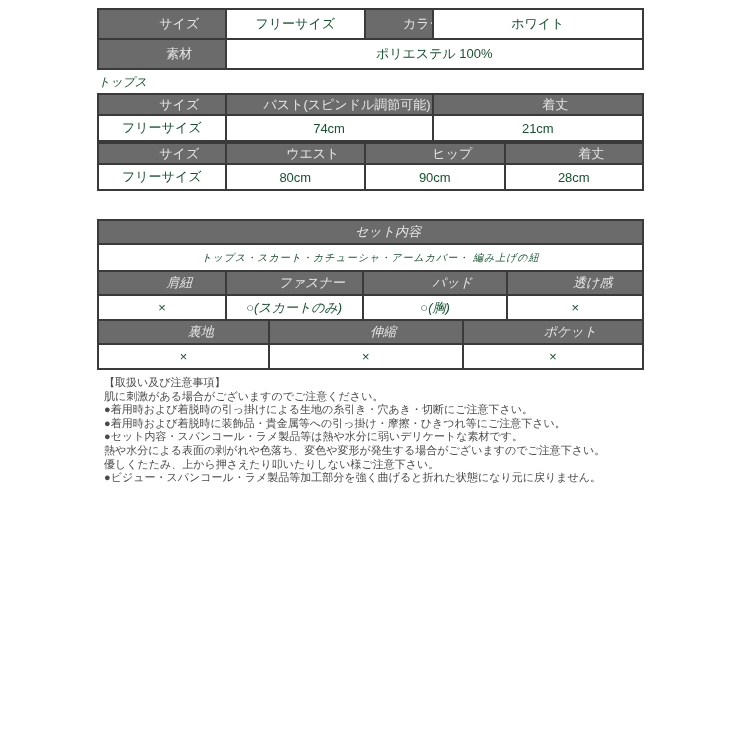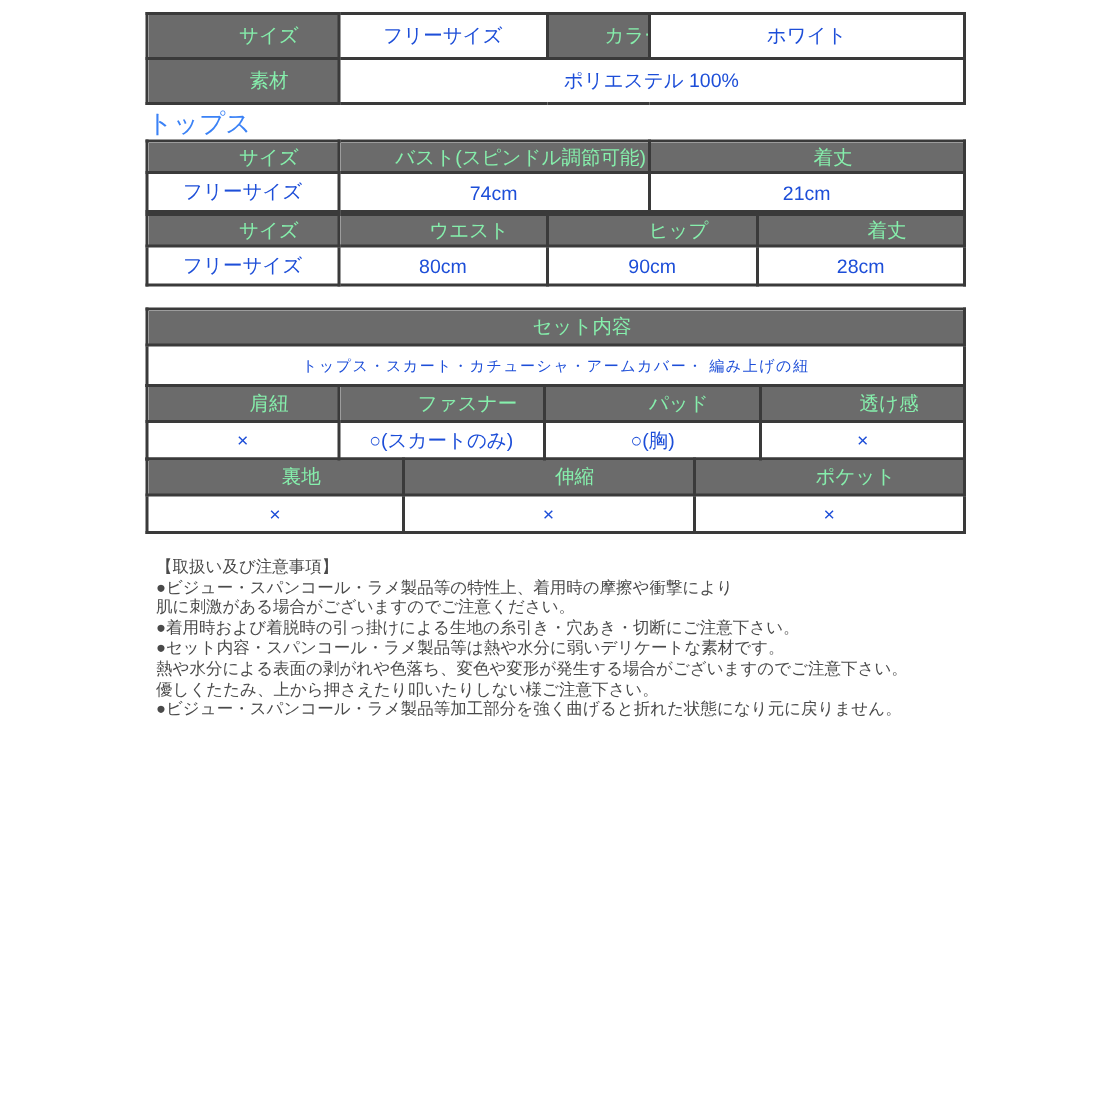--- a/index.html
+++ b/index.html
@@ -8,36 +8,36 @@
     font-family:"Liberation Sans", sans-serif;
     color:#4d4d4d;position:relative;overflow:hidden;
   }
   .content{position:absolute;left:97px;top:8px;width:547px;}
   table{width:100%;border-collapse:collapse;table-layout:fixed;}
   th,td{
     border:2px solid #3a3a3a;text-align:center;vertical-align:middle;
     font-size:13px;font-weight:normal;padding:0 2px;
     overflow:hidden;white-space:nowrap;
   }
-  th{background:#6b6b6b;color:#86efac;padding-left:37px;}
-  td{background:#ffffff;color:#1d4ed8;}
+  th{background:#6b6b6b;color:#e5e5e5;padding-left:37px;}
+  td{background:#ffffff;color:#14532d;}
   .spec-table th,.spec-table td{height:28px;}
   .size-table th{height:19px;}
   .size-table td{height:24px;}
   .section-label{
-    font-size:17px;color:#3b82f6;margin:4px 0 2px 1px;line-height:17px;
+    font-size:12px;color:#14532d;margin:4px 0 2px 1px;line-height:17px;font-style:italic;
   }
-  .set-block{margin-top:14px;}
+  .set-block{margin-top:28px;font-style:italic;}
   .set-table th{height:22px;font-size:13px;}
   .set-table td{height:25px;font-size:10px;letter-spacing:1px;}
   .stacked{margin-top:-2px;}
   .feat-table th{height:22px;}
   .feat-table td{height:23px;}
   .notes{
-    margin-top:16px;padding-left:7px;
+    margin-top:6px;padding-left:7px;
     font-size:11px;line-height:13.6px;color:#4a4a4a;
     white-space:nowrap;
   }
   .notes div{height:13.6px;}
 </style>
 </head>
 <body>
 
 <div class="content">
 
@@ -157,22 +157,22 @@
         <td>×</td>
         <td>×</td>
         <td>×</td>
       </tr>
     </tbody>
       </table>
   </div>
 
   <div class="notes">
     <div>【取扱い及び注意事項】</div>
-    <div>●ビジュー・スパンコール・ラメ製品等の特性上、着用時の摩擦や衝撃により</div>
     <div>肌に刺激がある場合がございますのでご注意ください。</div>
     <div>●着用時および着脱時の引っ掛けによる生地の糸引き・穴あき・切断にご注意下さい。</div>
+    <div>●着用時および着脱時に装飾品・貴金属等への引っ掛け・摩擦・ひきつれ等にご注意下さい。</div>
     <div>●セット内容・スパンコール・ラメ製品等は熱や水分に弱いデリケートな素材です。</div>
     <div>熱や水分による表面の剥がれや色落ち、変色や変形が発生する場合がございますのでご注意下さい。</div>
     <div>優しくたたみ、上から押さえたり叩いたりしない様ご注意下さい。</div>
     <div>●ビジュー・スパンコール・ラメ製品等加工部分を強く曲げると折れた状態になり元に戻りません。</div>
   </div>
 
 </div>
 
 </body></html>

